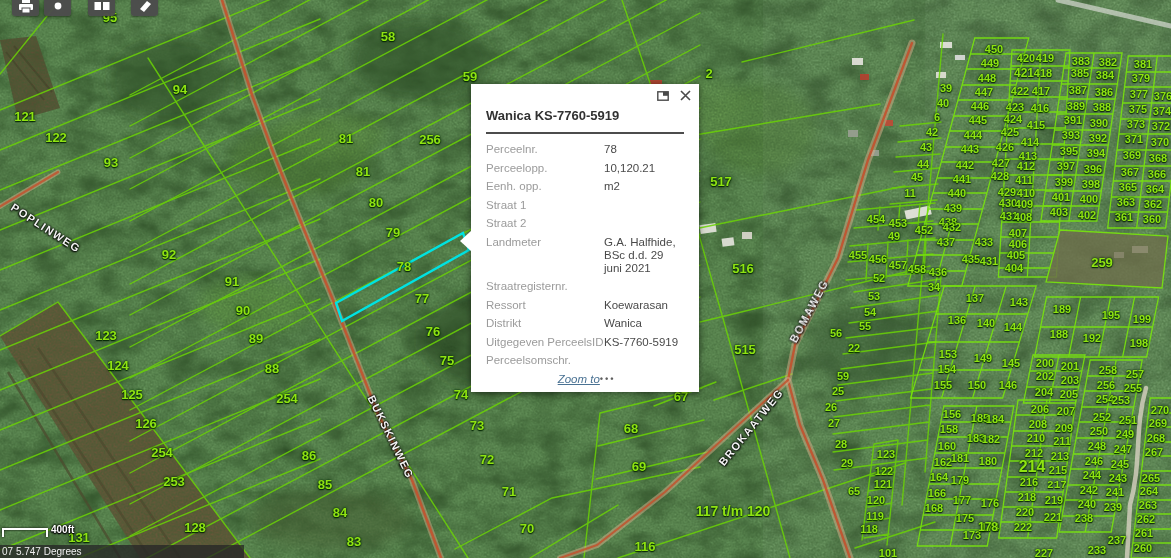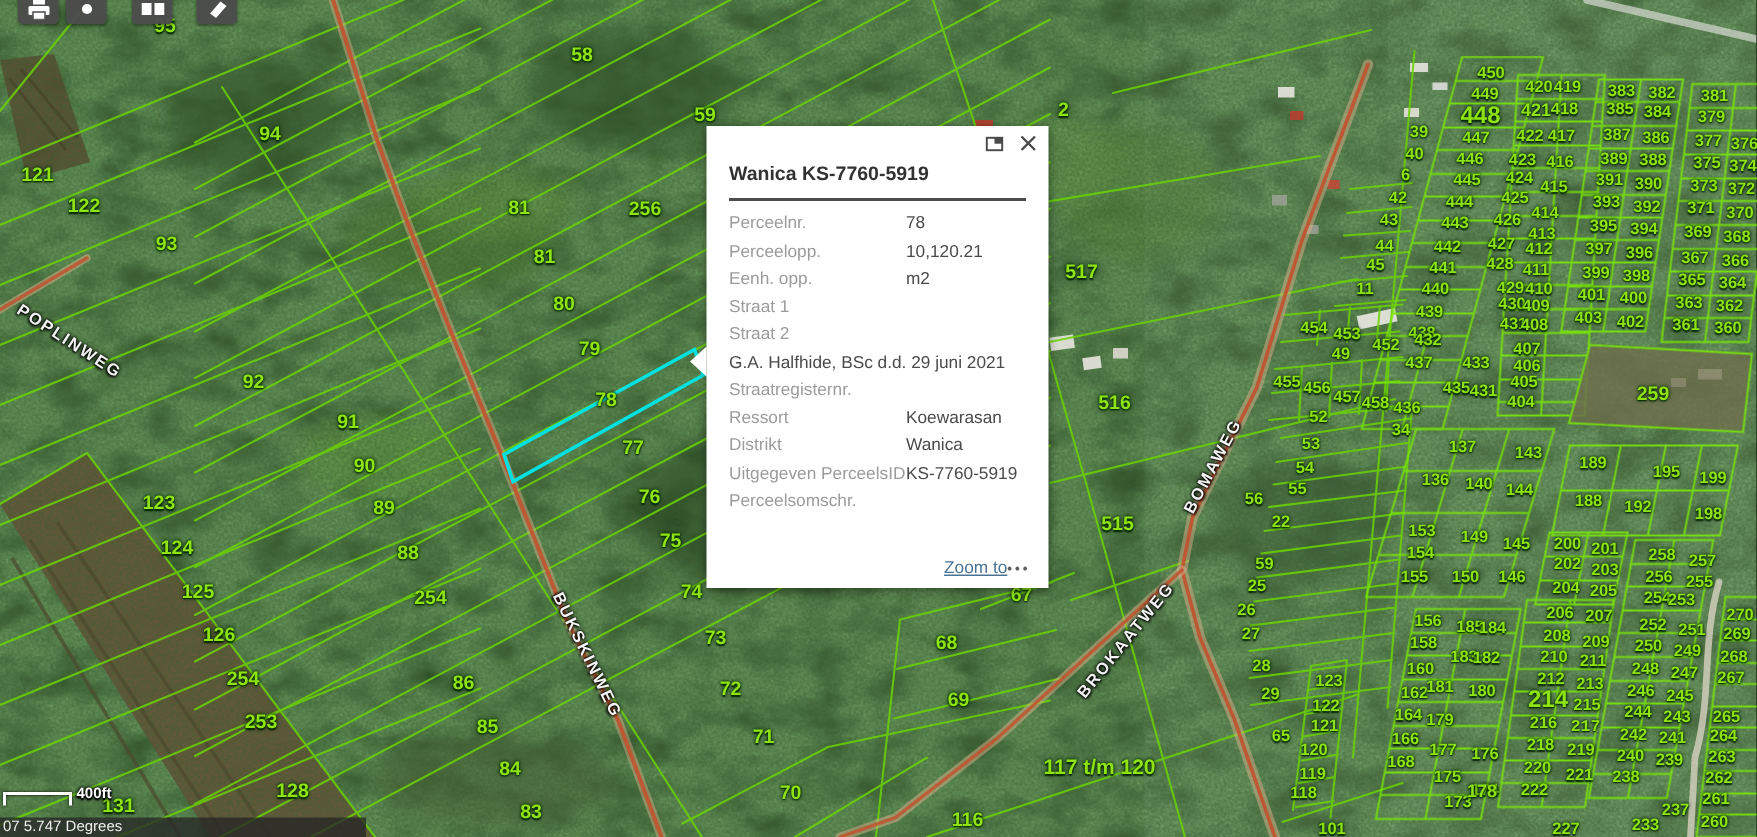--- a/index.html
+++ b/index.html
@@ -25,21 +25,21 @@
     border-right:11px solid #fff;}
   .pheadicons{position:absolute;top:6px;right:8px;display:flex;gap:11px;align-items:center;}
   .pheadicons span{cursor:pointer;line-height:0;}
   .ptitle{margin:24px 15px 0;font-size:13px;font-weight:bold;color:#323232;}
   .pdivider{margin:9px 15px 0;border-bottom:2px solid #4c4c4c;}
   .pfields{margin:9px 15px 0;}
   .prow{display:flex;margin-bottom:5.5px;}
   .plab{width:118px;flex:none;font-size:11.5px;line-height:13px;color:#9b9b9b;}
   .pval{flex:1;font-size:11.5px;line-height:13px;color:#4a4a4a;word-wrap:break-word;}
   .pfooter{position:absolute;left:15px;right:12px;bottom:7px;display:flex;
-    justify-content:flex-end;align-items:center;}
+    justify-content:center;align-items:center;font-style:italic;}
   .zoomto{font-size:11.5px;color:#4a7293;text-decoration:underline;cursor:pointer;}
   .pmenu{color:#5e5e5e;font-size:9px;letter-spacing:2px;font-weight:bold;cursor:pointer;}
   
   .scalebar{position:absolute;left:2px;top:524px;display:flex;align-items:flex-start;
     filter:drop-shadow(0 0 1px rgba(0,0,0,.9));}
   .sbar{width:42px;height:7px;border-top:2px solid #fff;border-left:2px solid #fff;
     border-right:2px solid #fff;margin-top:4px;}
   .slabel{color:#fff;font-size:10px;font-weight:bold;margin-left:3px;
     text-shadow:0 0 2px #000,0 1px 1px #000;}
   .coords{position:absolute;left:0;bottom:0;width:244px;height:13px;
@@ -315,21 +315,21 @@
       <span class="plabel" style="left: 898px; top: 223px; font-size: 11px;">453</span>
       <span class="plabel" style="left: 894px; top: 236px; font-size: 11px;">49</span>
       <span class="plabel" style="left: 924px; top: 230px; font-size: 11px;">452</span>
       <span class="plabel" style="left: 858px; top: 255px; font-size: 11px;">455</span>
       <span class="plabel" style="left: 878px; top: 259px; font-size: 11px;">456</span>
       <span class="plabel" style="left: 898px; top: 265px; font-size: 11px;">457</span>
       <span class="plabel" style="left: 917px; top: 269px; font-size: 11px;">458</span>
       <span class="plabel" style="left: 879px; top: 278px; font-size: 11px;">52</span>
       <span class="plabel" style="left: 994px; top: 49px; font-size: 11px;">450</span>
       <span class="plabel" style="left: 990px; top: 63px; font-size: 11px;">449</span>
-      <span class="plabel" style="left: 987px; top: 78px; font-size: 16px;">448</span>
+      <span class="plabel" style="left: 987px; top: 78px; font-size: 11px;">448</span>
       <span class="plabel" style="left: 984px; top: 92px; font-size: 11px;">447</span>
       <span class="plabel" style="left: 980px; top: 106px; font-size: 11px;">446</span>
       <span class="plabel" style="left: 978px; top: 120px; font-size: 11px;">445</span>
       <span class="plabel" style="left: 973px; top: 135px; font-size: 11px;">444</span>
       <span class="plabel" style="left: 970px; top: 149px; font-size: 11px;">443</span>
       <span class="plabel" style="left: 965px; top: 165px; font-size: 11px;">442</span>
       <span class="plabel" style="left: 962px; top: 179px; font-size: 11px;">441</span>
       <span class="plabel" style="left: 957px; top: 193px; font-size: 11px;">440</span>
       <span class="plabel" style="left: 953px; top: 208px; font-size: 11px;">439</span>
       <span class="plabel" style="left: 948px; top: 222px; font-size: 11px;">438</span>
@@ -569,20 +569,21 @@
         </div>
         <div class="prow">
           <span class="plab">Straat 1</span>
           <span class="pval"></span>
         </div>
         <div class="prow">
           <span class="plab">Straat 2</span>
           <span class="pval"></span>
         </div>
         <div class="prow">
+          <span class="plab">Landmeter</span>
           <span class="pval">G.A. Halfhide, BSc d.d. 29 juni 2021</span>
         </div>
         <div class="prow">
           <span class="plab">Straatregisternr.</span>
           <span class="pval"></span>
         </div>
         <div class="prow">
           <span class="plab">Ressort</span>
           <span class="pval">Koewarasan</span>
         </div>

